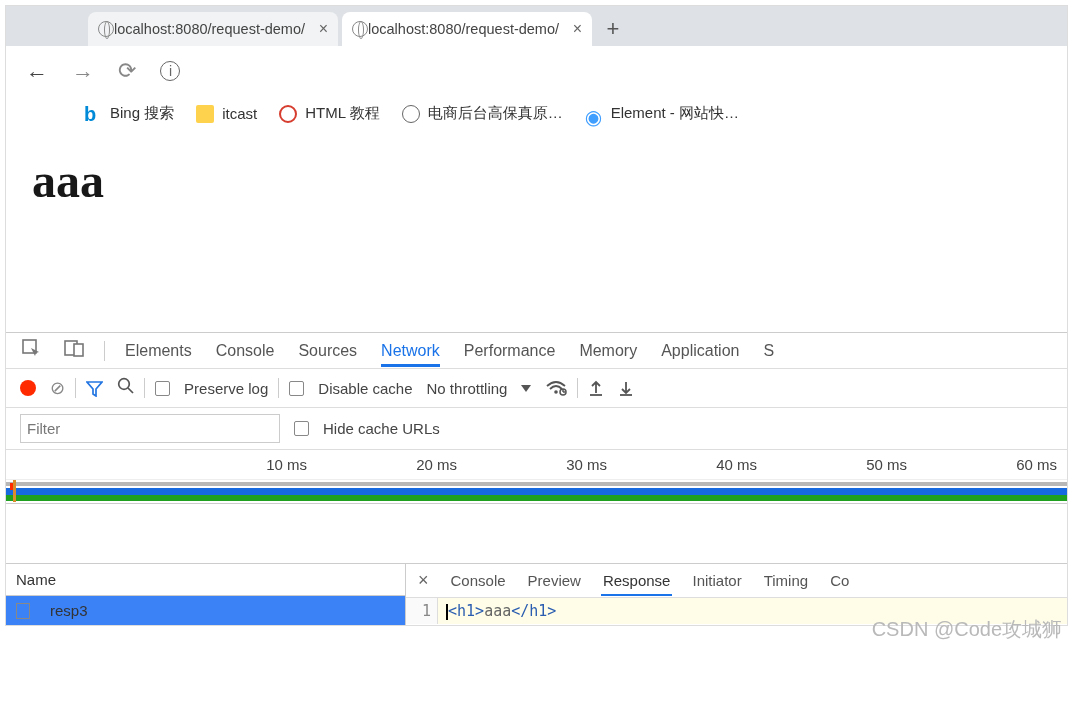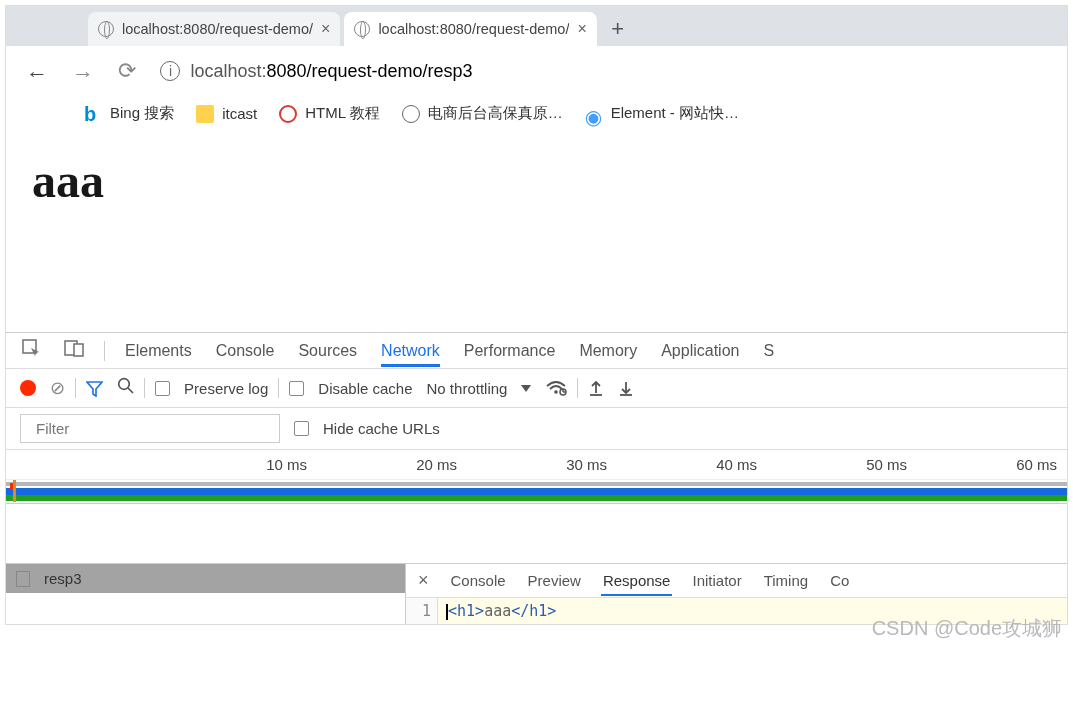--- a/index.html
+++ b/index.html
@@ -16,21 +16,21 @@
     background:#fff;
   }
   .chrome-window { border:1px solid #ddd; background:#fff; }
   
   .tab-strip {
     display:flex; align-items:center;
     background:#dee1e6; padding:6px 8px 0 82px; gap:4px;
   }
   .tab {
     background:#f1f3f4; border-radius:8px 8px 0 0;
-    padding:8px 10px; display:flex; align-items:center; gap:8px;
+    padding:8px 10px; display:flex; align-items:center; 
     min-width:250px; max-width:310px;
     font-size:14.5px; color:#444;
   }
   .tab.active { background:#fff; }
   .tab .favicon-globe, .new-tab {
     width:16px; height:16px; border-radius:50%;
     border:1.6px solid #888; position:relative;
   }
   .tab .favicon-globe::before { content:""; position:absolute; top:-1px; left:5px; width:4px; height:16px; border:1.6px solid #888; border-radius:50%; }
   .tab .title { flex:1; white-space:nowrap; overflow:hidden; text-overflow:ellipsis;}
@@ -81,39 +81,39 @@
   .rec-dot { width:16px; height:16px; border-radius:50%; background:#ff2a00;}
   .no-icon { font-size:18px; color:#888;}
   .funnel svg { display:block;}
   .mag { font-size:18px; color:#555;}
   .chk { width:15px; height:15px; border:1.6px solid #888; border-radius:2px;}
   .dropdown-caret { border-top:7px solid #555; border-left:5px solid transparent; border-right:5px solid transparent; display:inline-block;}
   .wifi svg { display:block;}
   .up-down svg{ display:block;}
   
   .nw-filter-row { display:flex; align-items:center; gap:14px; padding:6px 14px; border-bottom:1px solid #ddd; font-size:15px; color:#444;}
-  .filter-input { width:260px; padding:5px 15px; border:1px solid #ccc; color:#777; font-size:15px;}
+  .filter-input { width:260px; padding:5px 6px; border:1px solid #ccc; color:#777; font-size:15px;}
   .pill { display:flex; align-items:center; gap:10px;}
   .pill .all { background:#8a8e94; color:#fff; border-radius:4px; padding:1px 7px;}
   .pill .sep { color:#ccc;}
   
   .nw-timeline-labels { display:flex; padding:6px 0 6px 0; border-bottom:1px solid #eee; font-size:15px; color:#444;justify-content:flex-end;}
   .nw-timeline-labels div { width:150px; text-align:right; padding-right:10px;}
   .nw-timeline-bars { position:relative; height:24px; border-bottom:1px solid #ccc;}
   .bar-top { position:absolute; top:2px; left:0; right:0; height:4px; border-top:2px solid #b7b7b7; border-bottom:2px solid #b7b7b7;}
   .bar-blue { position:absolute; top:8px; left:0; right:0; height:7px; background:#1769e0;}
   .bar-green { position:absolute; top:15px; left:0; right:0; height:6px; background:#1fa01f;}
   .bar-tick { position:absolute; top:0; left:7px; width:3px; height:22px; background:#d98d2b;}
   .bar-stick { position:absolute; top:3px; left:4px; width:3px; height:7px; background:#ff2a00;}
   .nw-timeline-empty { height:60px; border-bottom:1px solid #ccc;}
   
   .req-pane { display:flex; }
   .req-list { width:400px; border-right:1px solid #ccc; }
   .req-header { padding:7px 10px; border-bottom:1px solid #ccc; font-size:15px; color:#333;}
-  .req-row { display:flex; align-items:center; gap:14px; padding:6px 10px; background:#a3a3a3; font-size:15px;}
+  .req-row { display:flex; align-items:center; gap:20px; padding:6px 10px; background:#3b82f6; font-size:15px;}
   .req-row .doc-ico { width:14px; height:16px; border:1.6px solid #888;}
   
   .detail-pane { flex:1; }
   .detail-tabs { display:flex; align-items:center; gap:22px; padding:6px 12px; border-bottom:1px solid #ddd; font-size:15px; color:#555;}
   .detail-tabs .close-x { color:#666; font-size:18px;}
   .detail-tab.active { color:#333; position:relative;}
   .detail-tab.active::after { content:""; position:absolute; left:-2px; right:-2px; bottom:-7px; height:2.5px; background:#1a73e8;}
   .resp-body { display:flex; font-family:Consolas,Menlo,monospace; font-size:15px; background:#fffde7;}
   .resp-ln { width:32px; text-align:right; padding:4px 6px; background:#fafafa; color:#888; border-right:1px solid #ddd;}
   .resp-code { padding:4px 8px;text-align:right;}
@@ -141,23 +141,20 @@
     </div>
     <div class="new-tab-btn">+</div>
   </div>
 
   <div class="addr-row">
     <span class="nav-arrow active">←</span>
     <span class="nav-arrow">→</span>
     <span class="reload-icon">⟳</span>
     <div class="omnibox">
       <span class="site-info">i</span>
-      <span>
-        <span class="url-host">localhost:</span><span class="url-path">8080</span><span class="url-path">/request-demo/resp3</span>
-      </span>
     </div>
   </div>
 
   <div class="bookmarks">
     <div class="bm">
           <span class="bm-ico ico-bing">b</span>
           <span>Bing 搜索</span>
         </div>
     <div class="bm">
           <span class="bm-ico ico-folder"></span>
@@ -273,20 +270,21 @@
       <div class="bar-top"></div>
           <div class="bar-blue"></div>
           <div class="bar-green"></div>
           <div class="bar-tick"></div>
           <div class="bar-stick"></div>
     </div>
     <div class="nw-timeline-empty"></div>
 
     <div class="req-pane">
       <div class="req-list">
+        <div class="req-header">Name</div>
         <div class="req-row">
           <span class="doc-ico"></span>
           <span>resp3</span>
         </div>
       </div>
       <div class="detail-pane">
         <div class="detail-tabs">
           <span class="close-x">×</span>
           <span class="detail-tab">Console</span>
           <span class="detail-tab">Preview</span>

